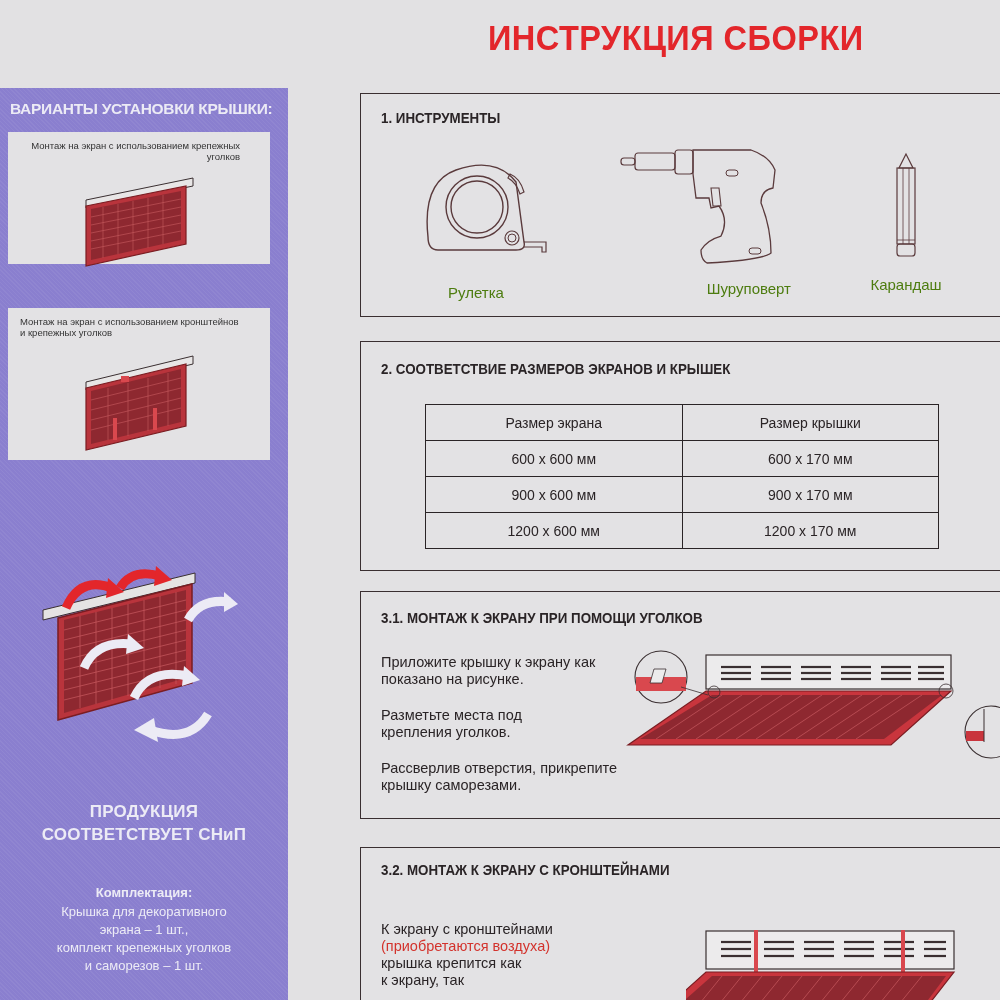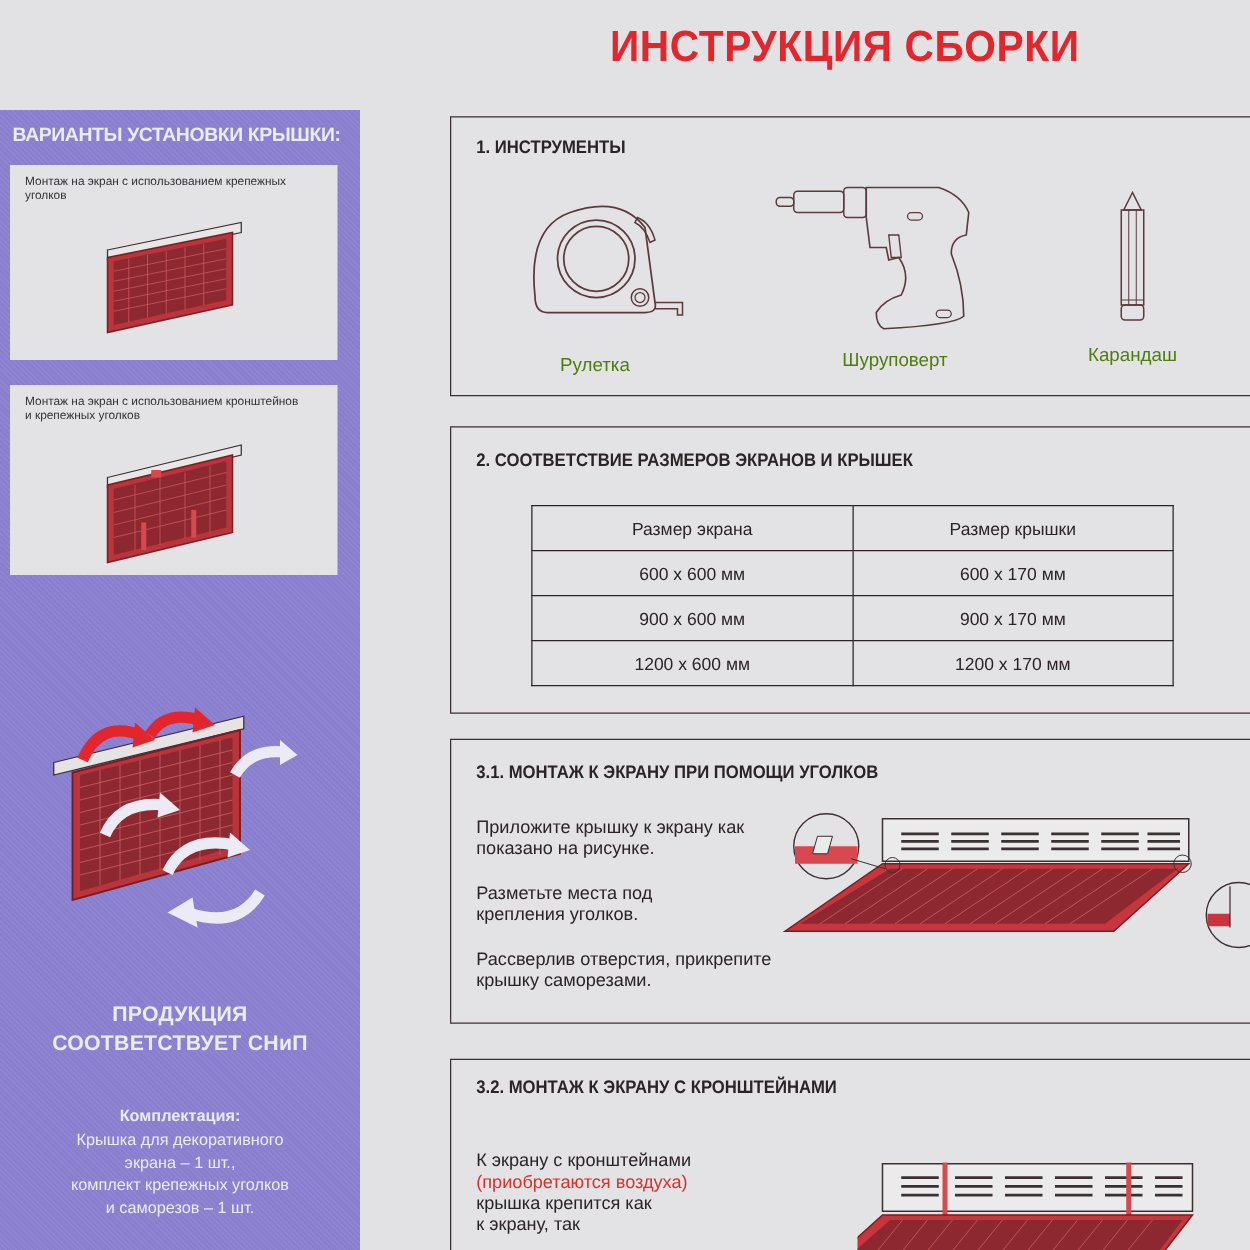--- a/index.html
+++ b/index.html
@@ -35,21 +35,21 @@
   .red-text { color: #d3322c; }
 </style>
 </head>
 <body>
 
 <div class="title">ИНСТРУКЦИЯ СБОРКИ</div>
 
 <div class="sidebar">
   <div class="sb-head">ВАРИАНТЫ УСТАНОВКИ КРЫШКИ:</div>
 
-  <div class="sb-card" style="top:44px;height:156px;">
+  <div class="sb-card" style="top:44px;height:132px;text-align:right;">
     <div class="cap">Монтаж на экран с использованием крепежных уголков</div>
     <svg style="left:75px;top:40px;" width="120" height="100" viewBox="0 0 120 100">
       <polygon points="3,28 110,6 110,14 3,36" fill="#e8e6e6" stroke="#3a2f31" stroke-width="1"></polygon>
       <polygon points="3,34 103,14 103,72 3,94" fill="#b9343c" stroke="#7a1d22" stroke-width="1.2"></polygon>
       <polygon points="8,37 98,19 98,68 8,88" fill="#8e2830"></polygon>
       <g stroke="#c85a60" stroke-width="0.6">
         <line x1="8" y1="45" x2="98" y2="27"></line>
           <line x1="8" y1="53" x2="98" y2="35"></line>
           <line x1="8" y1="61" x2="98" y2="43"></line>
           <line x1="8" y1="69" x2="98" y2="51"></line>
@@ -154,21 +154,21 @@
   <div class="tool" style="left:250px;top:54px;width:180px;">
     <svg width="180" height="120" viewBox="0 0 180 120">
       <rect x="10" y="10" width="14" height="7" rx="3" fill="none" stroke="#5a3a3c" stroke-width="1.2"></rect>
       <rect x="24" y="5" width="40" height="17" rx="3" fill="none" stroke="#5a3a3c" stroke-width="1.2"></rect>
       <rect x="64" y="2" width="18" height="24" rx="3" fill="none" stroke="#5a3a3c" stroke-width="1.2"></rect>
       <path d="M82,2 L140,2 Q158,8 164,22 L162,40 Q150,42 150,55 Q160,80 160,105 Q152,112 96,115 Q90,112 90,102 Q96,92 110,88 Q118,72 108,58 L100,60 L98,50 L85,50 L82,26 Z" fill="none" stroke="#5a3a3c" stroke-width="1.3"></path>
       <path d="M100,40 L108,40 L110,58 L102,58 Z" fill="none" stroke="#5a3a3c" stroke-width="1.1"></path>
       <rect x="115" y="22" width="12" height="6" rx="3" fill="none" stroke="#5a3a3c" stroke-width="1"></rect>
       <rect x="138" y="100" width="12" height="6" rx="3" fill="none" stroke="#5a3a3c" stroke-width="1"></rect>
     </svg>
-    <div style="margin-top:12px;margin-left:30px;">Шуруповерт</div>
+    <div style="margin-top:12px;margin-left:30px;text-align:right;">Шуруповерт</div>
   </div>
 
   <div class="tool" style="left:490px;top:58px;width:110px;">
     <svg width="110" height="110" viewBox="0 0 110 110">
       <polygon points="55,2 48,16 62,16" fill="none" stroke="#5a3a3c" stroke-width="1.2"></polygon>
       <rect x="46" y="16" width="18" height="76" fill="none" stroke="#5a3a3c" stroke-width="1.2"></rect>
       <line x1="52" y1="16" x2="52" y2="92" stroke="#5a3a3c" stroke-width="0.8"></line>
       <line x1="58" y1="16" x2="58" y2="92" stroke="#5a3a3c" stroke-width="0.8"></line>
       <line x1="46" y1="88" x2="64" y2="88" stroke="#5a3a3c" stroke-width="0.8"></line>
       <rect x="46" y="92" width="18" height="12" rx="3" fill="none" stroke="#5a3a3c" stroke-width="1.2"></rect>

